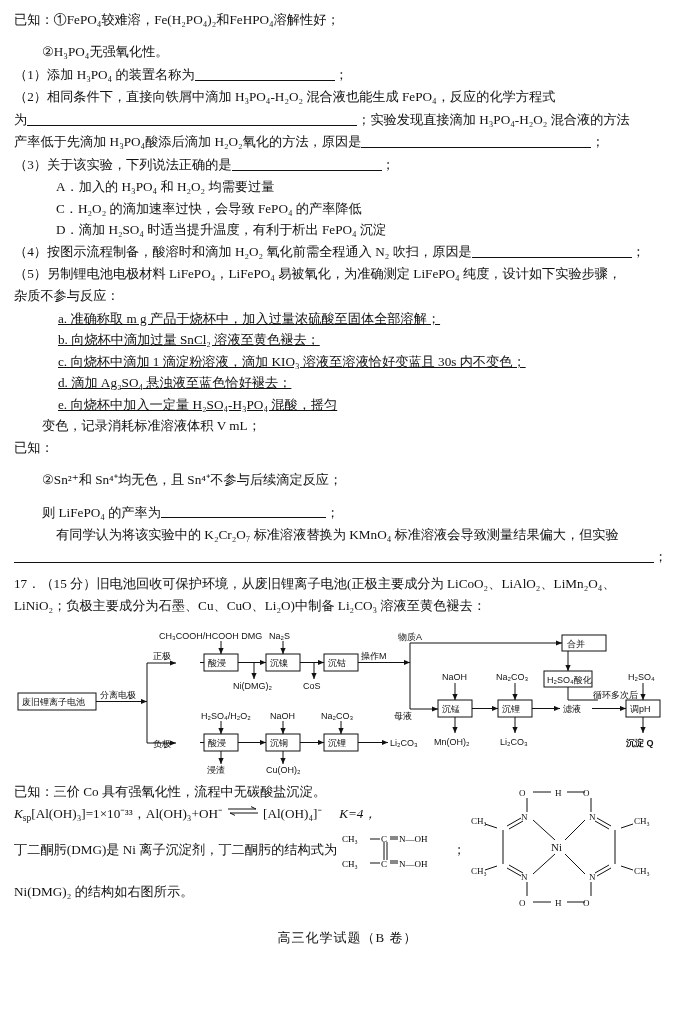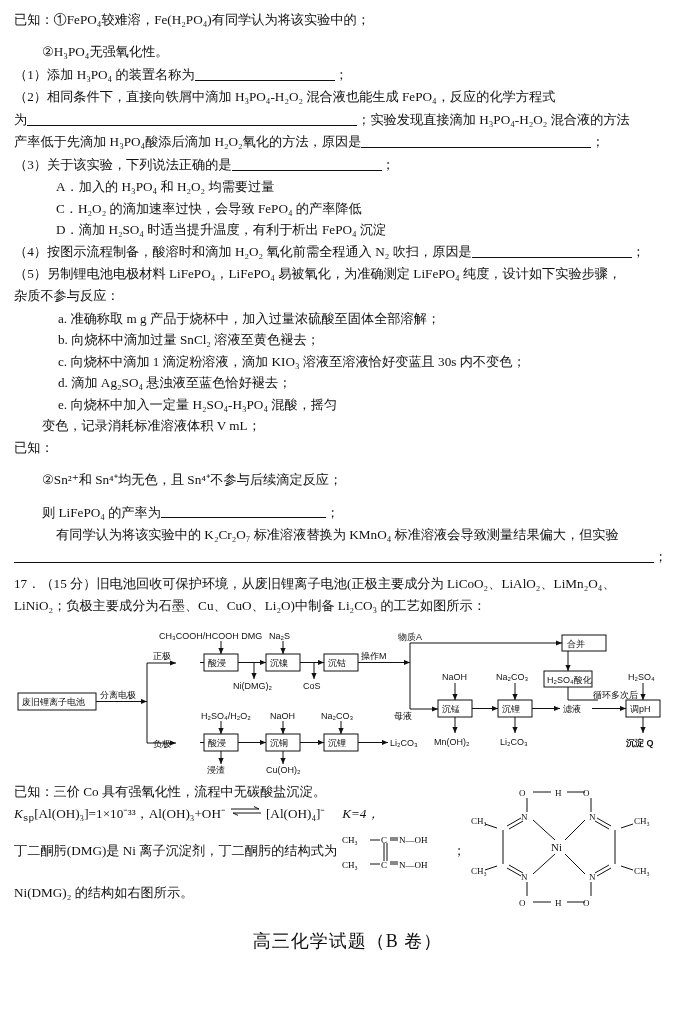--- a/index.html
+++ b/index.html
@@ -6,45 +6,45 @@
   body{
     width:695px;
     background:#ffffff;
     font-family:"Liberation Serif", serif;
     color:#111;
     font-size:13.2px;
     line-height:1.55;
   }
   .page{width:695px;min-height:1021px;position:relative;padding:10px 14px 4px 14px;box-sizing:border-box;}
   .p{margin:0 0 2px 0;}
-  .sub{font-size:0.72em;vertical-align:-0.28em;font-family:Liberation Mono, monospace;}
+  .sub{font-size:0.72em;vertical-align:-0.28em;}
   .it{font-style:italic;}
   .fill{display:inline-block;border-bottom:1px solid #111;height:0.95em;vertical-align:-0.15em;}
   .opt{margin:0 0 1px 0;padding-left:42px;}
-  .lst{margin:0 0 1px 0;padding-left:44px;}
+  .lst{margin:0 0 1px 0;padding-left:44px;text-decoration:underline;}
   .lst2{margin:0 0 1px 0;padding-left:28px;}
   .indent1{padding-left:28px;margin-top:12px;}
   .indent2{padding-left:42px;}
   .q17{margin-top:6px;}
   .figwrap{margin:4px 0 2px 0;}
   .footer{
     text-align:center;
-    font-size:18px;
+    font-size:13px;
     margin-top:6px;
     letter-spacing:1px;
   }
   svg{display:block;}
 </style>
 </head>
 <body>
 
 <div class="page">
 
   <div class="p">
-    <span>已知：</span><span>①FePO₄较难溶，Fe(H₂PO₄)有同学认为将该实验中的；</span>
+    <span>已知：</span><span>①FePO₄较难溶，Fe(H₂PO₄)₂和FeHPO₄溶解性好；</span>
   </div>
   <div class="p indent1">
     <span>②H₃PO₄无强氧化性。</span>
   </div>
 
   <div class="p">
     <span>（1）添加 H₃PO₄ 的装置名称为</span><span class="fill" style="width:140px"></span><span>；</span>
   </div>
 
   <div class="p">
@@ -84,21 +84,21 @@
   <div class="p indent1">
     <span>则 LiFePO₄ 的产率为</span><span class="fill" style="width:165px"></span><span>；</span>
   </div>
 
   <div class="p indent2"><span>有同学认为将该实验中的 K₂Cr₂O₇ 标准溶液替换为 KMnO₄ 标准溶液会导致测量结果偏大，但实验</span></div>
   <div class="p">
     <span class="fill" style="width:640px"></span><span>；</span>
   </div>
 
   <div class="p q17"><span>17．（15 分）旧电池回收可保护环境，从废旧锂离子电池(正极主要成分为 LiCoO₂、LiAlO₂、LiMn₂O₄、</span></div>
-  <div class="p"><span>LiNiO₂；负极主要成分为石墨、Cu、CuO、Li₂O)中制备 Li₂CO₃ 的工艺如图所示：</span></div>
+  <div class="p"><span>LiNiO₂；负极主要成分为石墨、Cu、CuO、Li₂O)中制备 Li₂CO₃ 溶液至黄色褪去：</span></div>
 
   <div class="figwrap">
     <svg width="667" height="155" viewBox="0 0 667 155" xmlns="http://www.w3.org/2000/svg" font-family="Liberation Sans, sans-serif">
       <defs>
         <marker id="ar" markerWidth="7" markerHeight="7" refX="6" refY="2.6" orient="auto">
           <path d="M0,0 L6,2.6 L0,5.2 z" fill="#111"></path>
         </marker>
       </defs>
       <g stroke="#111" stroke-width="1" fill="none">
 

